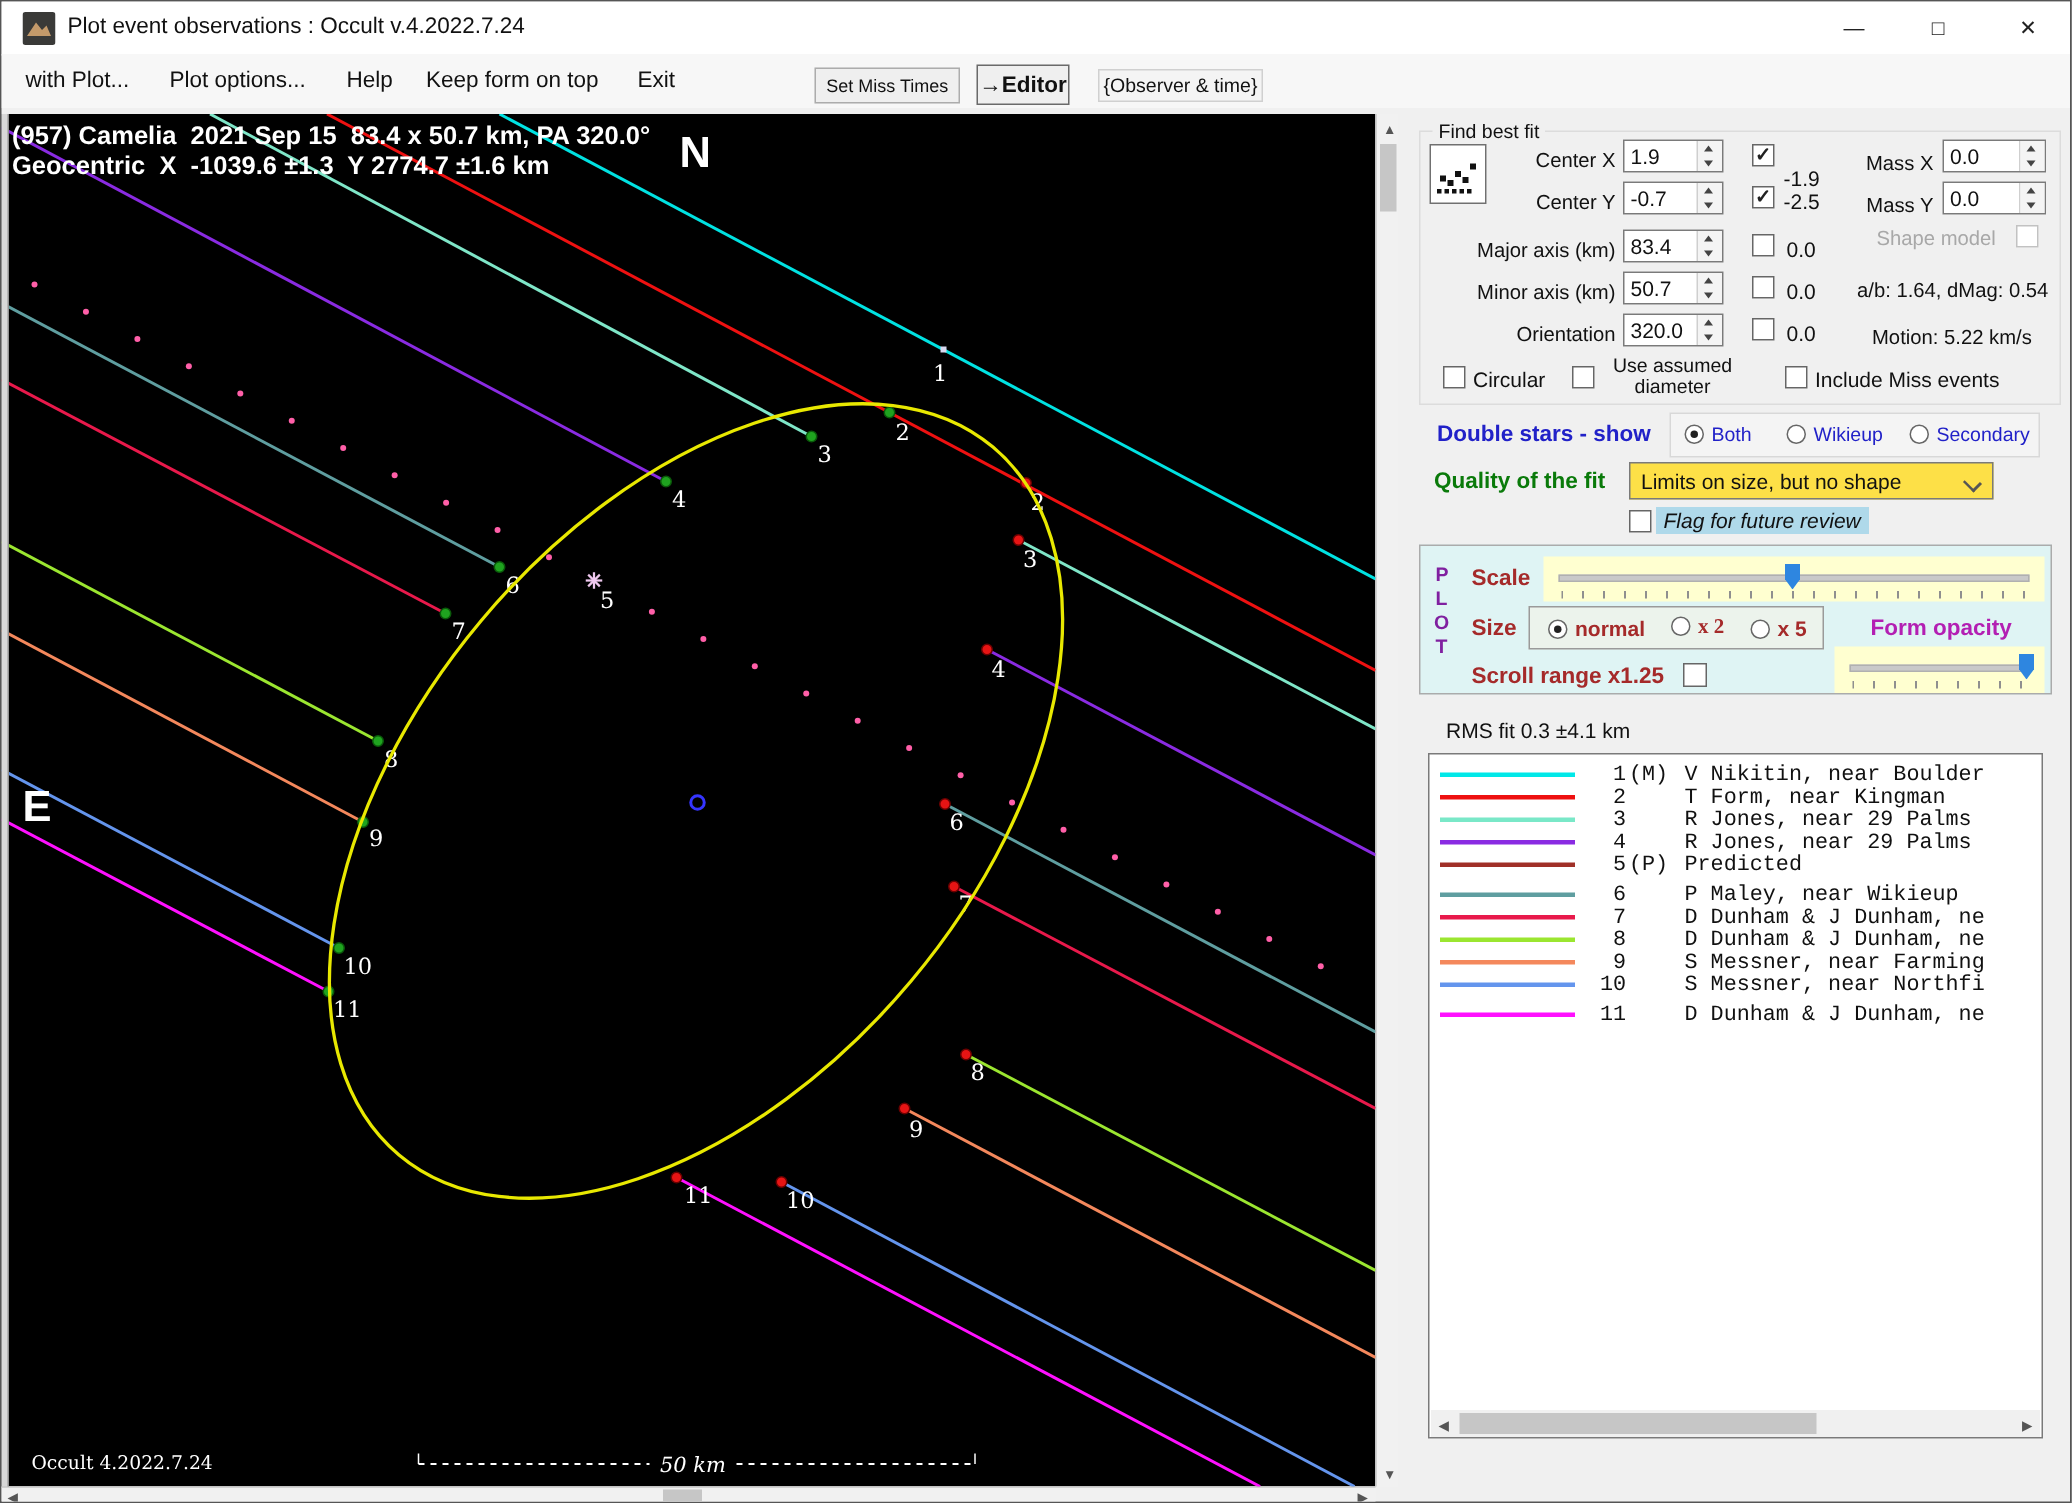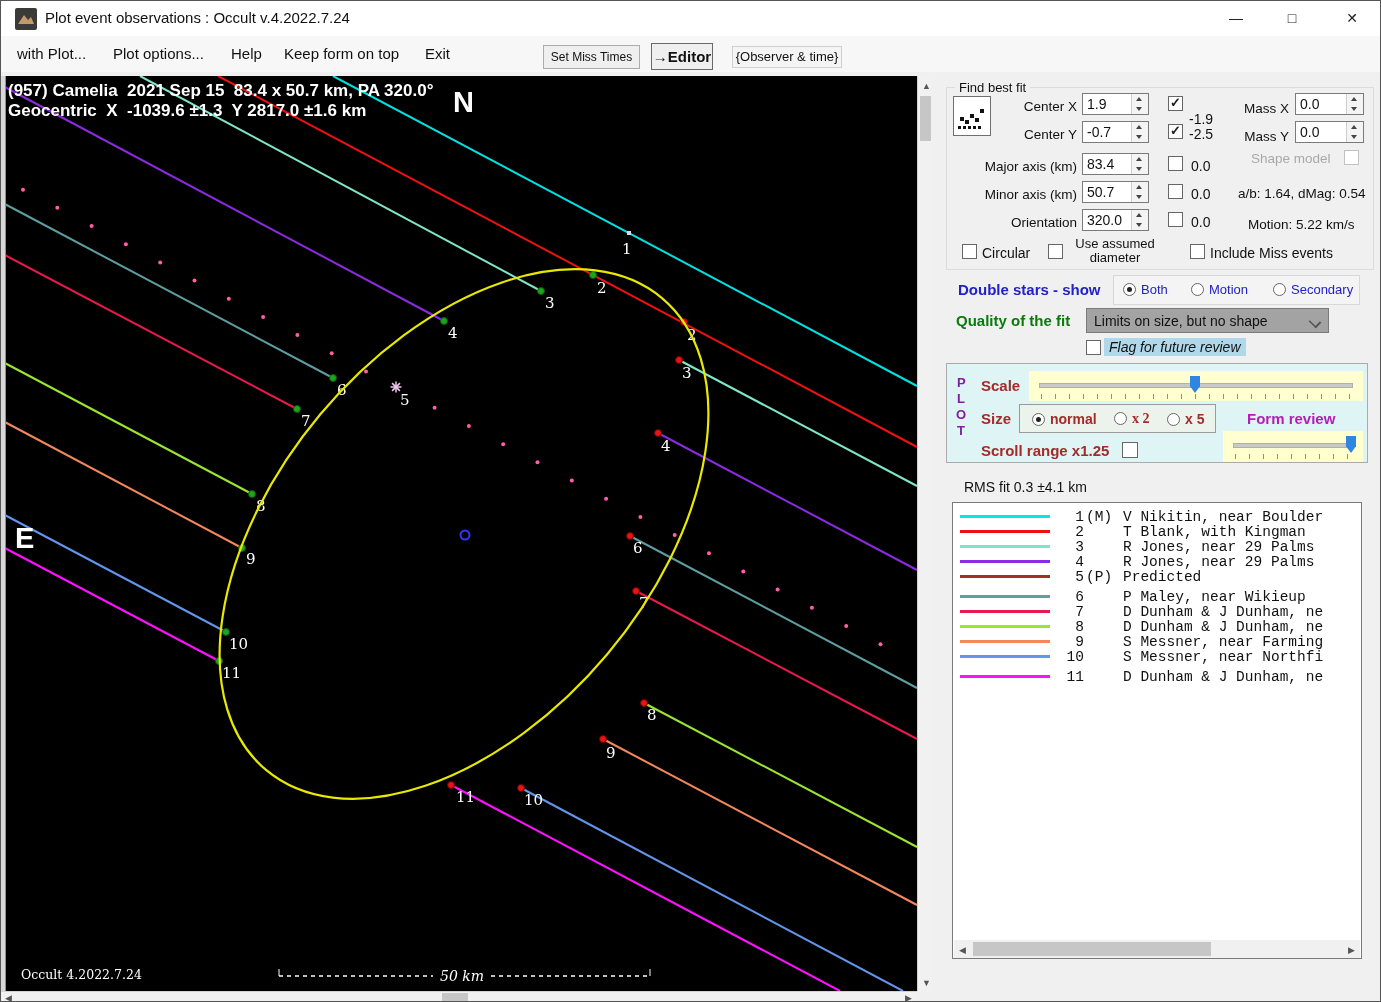--- a/index.html
+++ b/index.html
@@ -40,21 +40,21 @@
   .spin .ud i.dn::after{top:3px;border-top:4px solid #444;}
   .cb{position:absolute;width:13px;height:13px;background:#FFF;border:1px solid #666;box-sizing:content-box;}
   .cb.checked::before{content:"✓";position:absolute;left:1px;top:-2px;font-size:13px;font-weight:bold;color:#222;}
   .cb.gray{border-color:#C2C2C2;}
   .rad{display:inline-block;width:13px;height:13px;border:1px solid #666;border-radius:50%;background:#FFF;vertical-align:-2px;margin-right:5px;box-sizing:border-box;}
   .rad.sel::after{content:"";display:block;width:5px;height:5px;border-radius:50%;background:#222;margin:3px 0 0 3px;}
   .ritem{position:absolute;font-size:13px;white-space:nowrap;}
   .blue{color:#2121C8;}
   .maroon{color:#A52A2A;}
   .boldlbl{position:absolute;font-weight:bold;font-size:15px;white-space:nowrap;}
-  .combo{position:absolute;background:#a3a3a3;border:1px solid #7A7A7A;box-sizing:border-box;}
+  .combo{position:absolute;background:#fde047;border:1px solid #7A7A7A;box-sizing:border-box;}
   .combo .ctext{position:absolute;left:7px;top:4px;font-size:14px;color:#111;}
   .combo .carr{position:absolute;right:8px;top:8px;width:8px;height:8px;border-right:2px solid #555;border-bottom:2px solid #555;transform:rotate(45deg) scale(1,.8);}
   .hl{position:absolute;background:#AFD9EA;padding:1px 5px;font-size:14px;font-style:italic;color:#111;}
   .plotbox{position:absolute;background:#DFF4F4;border:1px solid #ABABAB;box-sizing:border-box;}
   .pletter{position:absolute;font-size:13px;font-weight:bold;color:#8020A0;}
   .slider{position:absolute;background:#FFFFD0;}
   .slider .groove{position:absolute;left:10px;right:10px;top:12px;height:3px;background:#C9C9C9;border:1px solid #B0B0B0;}
   .slider .ticks{position:absolute;left:12px;right:10px;top:23px;height:5px;
      background:repeating-linear-gradient(to right,#8F8F8F 0 1px,transparent 1px 14px);}
   .slider .thumb{position:absolute;top:5px;width:10px;height:17px;background:#2E86E0;
@@ -189,21 +189,21 @@
         <ellipse cx="463" cy="458" rx="187" ry="308" fill="none" stroke="#E8E800" stroke-width="2.2" transform="rotate(40 463 458)"></ellipse>
         <circle cx="464" cy="459" r="4.5" fill="none" stroke="#3535FF" stroke-width="2"></circle>
         <line x1="278" y1="893" x2="278" y2="900" stroke="#FFF" stroke-width="1"></line>
         <line x1="649" y1="893" x2="649" y2="900" stroke="#FFF" stroke-width="1"></line>
         <line x1="278" y1="900" x2="432" y2="900" stroke="#FFF" stroke-width="1.3" stroke-dasharray="4 4"></line>
         <line x1="490" y1="900" x2="649" y2="900" stroke="#FFF" stroke-width="1.3" stroke-dasharray="4 4"></line>
         <text x="461" y="905" fill="#FFF" font-size="14" font-style="italic" text-anchor="middle" font-family="&quot;DejaVu Serif&quot;,serif">50 km</text>
       </svg>
     <div class="edge"></div>
     <div class="ptitle" style="top:5px;">(957) Camelia  2021 Sep 15  83.4 x 50.7 km, PA 320.0°</div>
-    <div class="ptitle" style="top:25px;">Geocentric  X  -1039.6 ±1.3  Y 2817.0 ±1.6 km</div>
+    <div class="ptitle" style="top:25px;">Geocentric  X  -1039.6 ±1.3  Y 2774.7 ±1.6 km</div>
     <div class="bigdir" style="left:452px;top:10px;">N</div>
     <div class="bigdir" style="left:14px;top:446px;">E</div>
     <div class="ver">Occult 4.2022.7.24</div>
   </div>
 
   <div class="vscroll">
     <span class="sb-arrow" style="left:4px;top:5px;">▲</span>
     <div class="sb-thumb" style="left:2px;top:20px;width:11px;height:45px;"></div>
     <span class="sb-arrow" style="left:4px;top:902px;">▼</span>
   </div>
@@ -310,21 +310,21 @@
   <span class="cb" style="left:961px;top:243px;"></span>
   <span class="lbl" style="left:981px;top:244px;font-size:14px;">Circular</span>
   <span class="cb" style="left:1047px;top:243px;"></span>
   <span class="lbl" style="left:1068px;top:236px;width:92px;font-size:13px;line-height:14px;">Use assumed diameter</span>
   <span class="cb" style="left:1189px;top:243px;"></span>
   <span class="lbl" style="left:1209px;top:244px;font-size:14px;">Include Miss events</span>
 
   <span class="boldlbl blue" style="left:957px;top:280px;">Double stars - show</span>
   <div style="position:absolute;left:1112px;top:274px;width:245px;height:28px;border:1px solid #D8D8D8;background:#F4F4F4;"></div>
   <span class="ritem blue" style="left:1122px;top:281px;"><span class="rad sel"></span><span>Both</span></span>
-  <span class="ritem blue" style="left:1190px;top:281px;"><span class="rad"></span><span>Motion</span></span>
+  <span class="ritem blue" style="left:1190px;top:281px;"><span class="rad"></span><span>Wikieup</span></span>
   <span class="ritem blue" style="left:1272px;top:281px;"><span class="rad"></span><span>Secondary</span></span>
 
   <span class="boldlbl" style="left:955px;top:311px;color:#0A7A0A;">Quality of the fit</span>
   <div class="combo" style="left:1085px;top:307px;width:243px;height:25px;">
     <span class="ctext">Limits on size, but no shape</span>
     <span class="carr"></span>
   </div>
   <span class="cb" style="left:1085px;top:339px;"></span>
   <span class="hl" style="left:1103px;top:337px;">Flag for future review</span>
 
@@ -337,38 +337,38 @@
   <div class="slider" style="left:1028px;top:370px;width:334px;height:30px;">
     <div class="groove"></div>
     <div class="ticks"></div>
     <div class="thumb" style="left:161px;"></div>
   </div>
   <span class="boldlbl maroon" style="left:980px;top:409px;">Size</span>
   <div class="sizebox" style="left:1018px;top:403px;width:197px;height:29px;"></div>
   <span class="ritem maroon" style="left:1031px;top:410px;font-size:14px;font-weight:bold;"><span class="rad sel"></span><span>normal</span></span>
   <span class="ritem maroon" style="left:1113px;top:410px;font-size:14px;font-weight:bold;font-family:Liberation Serif, serif;"><span class="rad"></span><span>x 2</span></span>
   <span class="ritem maroon" style="left:1166px;top:410px;font-size:14px;font-weight:bold;"><span class="rad"></span><span>x 5</span></span>
-  <span class="boldlbl" style="left:1246px;top:409px;color:#B31FB3;">Form review</span>
+  <span class="boldlbl" style="left:1246px;top:409px;color:#B31FB3;">Form opacity</span>
   <div class="slider" style="left:1222px;top:430px;width:140px;height:31px;">
     <div class="groove"></div>
     <div class="ticks"></div>
     <div class="thumb" style="left:123px;"></div>
   </div>
   <span class="boldlbl maroon" style="left:980px;top:441px;">Scroll range x1.25</span>
   <span class="cb" style="left:1121px;top:441px;width:14px;height:14px;"></span>
 
   <span class="rms" style="left:963px;top:478px;">RMS fit 0.3 ±4.1 km</span>
   <div class="legendbox" id="legendbox" style="left:951px;top:501px;width:410px;height:457px;">
     <div class="sb-wrap" style="position:absolute;left:1px;top:437px;width:406px;height:18px;background:#F0F0F0;">
       <span class="sb-arrow" style="left:5px;top:5px;">◀</span>
       <div class="sb-thumb" style="left:19px;top:2px;width:238px;height:14px;"></div>
       <span class="sb-arrow" style="left:394px;top:5px;">▶</span>
     </div>
   <div class="lrow" style="top: 6px;"><span class="sw" style="background: rgb(0, 232, 232);"></span><span class="num">1</span><span class="flg">(M)</span><span class="nam">V Nikitin, near Boulder</span></div>
-      <div class="lrow" style="top: 21px;"><span class="sw" style="background: rgb(238, 16, 16);"></span><span class="num">2</span><span class="flg"></span><span class="nam">T Blank, with Kingman</span></div>
+      <div class="lrow" style="top: 21px;"><span class="sw" style="background: rgb(238, 16, 16);"></span><span class="num">2</span><span class="flg"></span><span class="nam">T Form, near Kingman</span></div>
       <div class="lrow" style="top: 36px;"><span class="sw" style="background: rgb(122, 232, 200);"></span><span class="num">3</span><span class="flg"></span><span class="nam">R Jones, near 29 Palms</span></div>
       <div class="lrow" style="top: 51px;"><span class="sw" style="background: rgb(138, 43, 226);"></span><span class="num">4</span><span class="flg"></span><span class="nam">R Jones, near 29 Palms</span></div>
       <div class="lrow" style="top: 66px;"><span class="sw" style="background: rgb(160, 48, 40);"></span><span class="num">5</span><span class="flg">(P)</span><span class="nam">Predicted</span></div>
       <div class="lrow" style="top: 86px;"><span class="sw" style="background: rgb(95, 158, 160);"></span><span class="num">6</span><span class="flg"></span><span class="nam">P Maley, near Wikieup</span></div>
       <div class="lrow" style="top: 101px;"><span class="sw" style="background: rgb(232, 25, 75);"></span><span class="num">7</span><span class="flg"></span><span class="nam">D Dunham &amp; J Dunham, ne</span></div>
       <div class="lrow" style="top: 116px;"><span class="sw" style="background: rgb(155, 230, 48);"></span><span class="num">8</span><span class="flg"></span><span class="nam">D Dunham &amp; J Dunham, ne</span></div>
       <div class="lrow" style="top: 131px;"><span class="sw" style="background: rgb(244, 136, 92);"></span><span class="num">9</span><span class="flg"></span><span class="nam">S Messner, near Farming</span></div>
       <div class="lrow" style="top: 146px;"><span class="sw" style="background: rgb(100, 149, 237);"></span><span class="num">10</span><span class="flg"></span><span class="nam">S Messner, near Northfi</span></div>
       <div class="lrow" style="top: 166px;"><span class="sw" style="background: rgb(255, 16, 255);"></span><span class="num">11</span><span class="flg"></span><span class="nam">D Dunham &amp; J Dunham, ne</span></div>
     </div>

